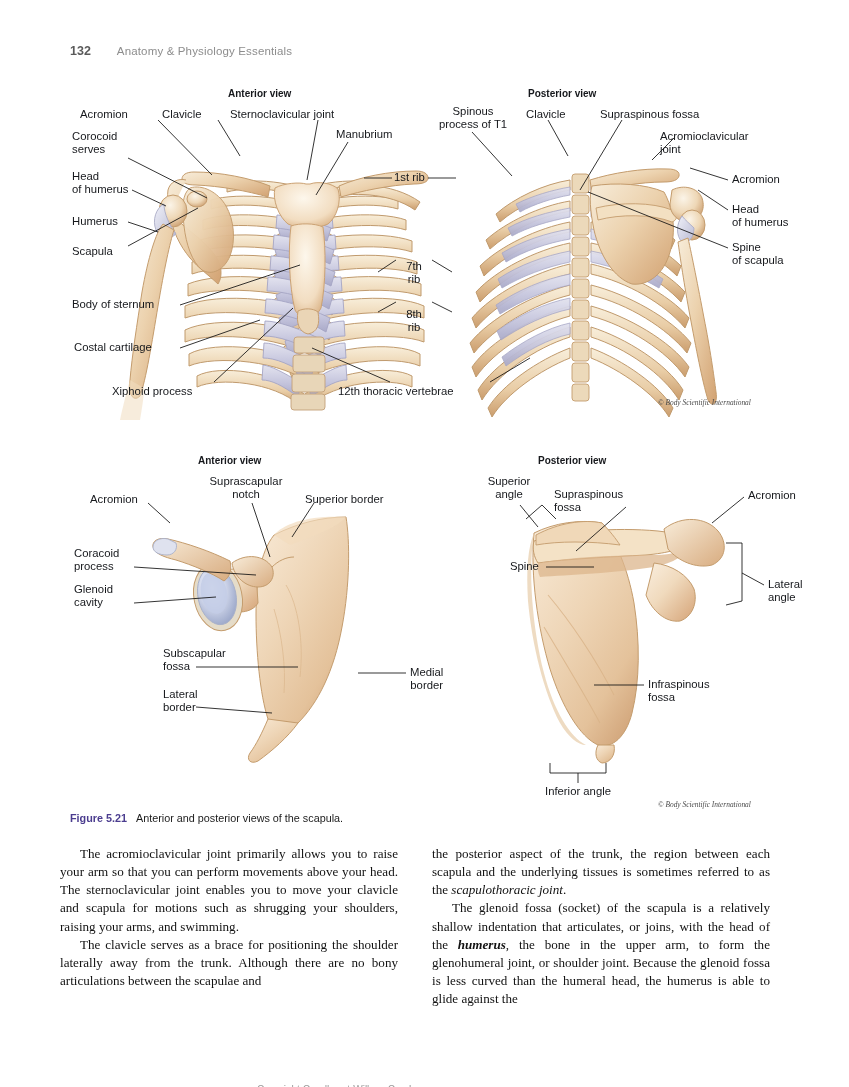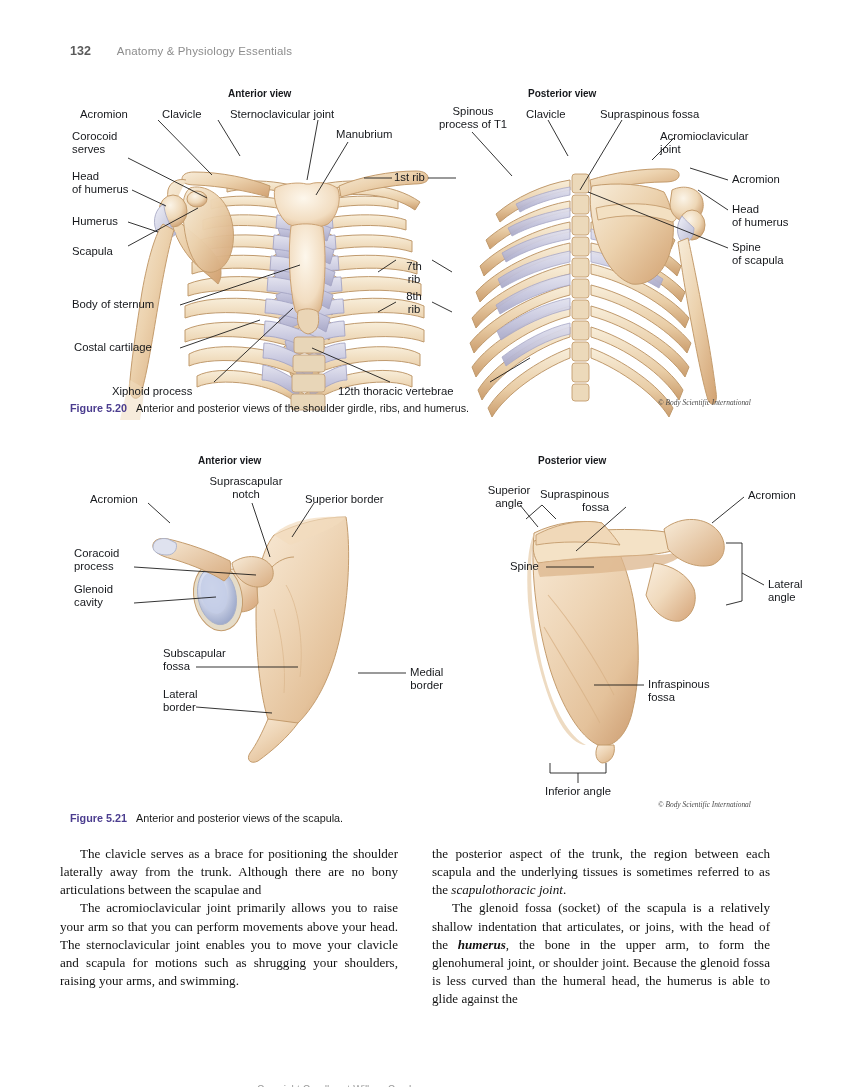--- a/index.html
+++ b/index.html
@@ -303,41 +303,38 @@
 of humerus</div>
     <div class="fig-label" style="left:12px;top:135px;">Humerus</div>
     <div class="fig-label" style="left:12px;top:165px;">Scapula</div>
     <div class="fig-label" style="left:12px;top:218px;">Body of sternum</div>
     <div class="fig-label" style="left:14px;top:261px;">Costal cartilage</div>
     <div class="fig-label" style="left:52px;top:305px;">Xiphoid process</div>
     <div class="fig-label" style="left:278px;top:305px;">12th thoracic vertebrae</div>
     <div class="fig-label" style="left:334px;top:91px;">1st rib</div>
     <div class="fig-label ctr" style="left:338px;top:180px;width:32px;">7th
 rib</div>
-    <div class="fig-label ctr" style="left:338px;top:210px;width:32px;">8th
+    <div class="fig-label ctr" style="left:338px;top:228px;width:32px;">8th
 rib</div>
 
     <div class="fig-label ctr" style="left:368px;top:25px;width:90px;">Spinous
 process of T1</div>
     <div class="fig-label" style="left:466px;top:28px;">Clavicle</div>
     <div class="fig-label" style="left:540px;top:28px;">Supraspinous fossa</div>
     <div class="fig-label" style="left:600px;top:50px;">Acromioclavicular
 joint</div>
     <div class="fig-label" style="left:672px;top:93px;">Acromion</div>
     <div class="fig-label" style="left:672px;top:123px;">Head
 of humerus</div>
     <div class="fig-label" style="left:672px;top:161px;">Spine
 of scapula</div>
 
     <div class="credit" style="left:598px;top:318px;">© Body Scientific International</div>
   </div>
 
-  <div class="caption" id="caption-520">
-    <span class="num">Figure 5.20</span><span>Anterior and posterior views of the shoulder girdle, ribs, and humerus.</span>
-  </div>
 
   <div class="figure" id="figure-521">
 
     <div class="view-title" style="left:138px;top:10px;">Anterior view</div>
     <div class="view-title" style="left:478px;top:10px;">Posterior view</div>
 
     <svg class="art" width="730" height="370" viewBox="0 0 730 370">
       <defs>
         <linearGradient id="scapG" x1="0.15" y1="0" x2="0.9" y2="1">
           <stop offset="0%" stop-color="#f7e7d2"></stop>
@@ -450,42 +447,42 @@
 process</div>
     <div class="fig-label" style="left:14px;top:138px;">Glenoid
 cavity</div>
     <div class="fig-label" style="left:103px;top:202px;">Subscapular
 fossa</div>
     <div class="fig-label" style="left:350px;top:221px;text-align:center;">Medial
 border</div>
     <div class="fig-label" style="left:103px;top:243px;">Lateral
 border</div>
 
-    <div class="fig-label ctr" style="left:416px;top:30px;width:66px;margin-top:9px;">Superior
+    <div class="fig-label ctr" style="left:416px;top:30px;width:66px;">Superior
 angle</div>
-    <div class="fig-label" style="left:480px;top:43px;text-align:right;">Supraspinous
+    <div class="fig-label" style="left:494px;top:43px;">Supraspinous
 fossa</div>
     <div class="fig-label" style="left:688px;top:44px;">Acromion</div>
     <div class="fig-label" style="left:450px;top:115px;">Spine</div>
     <div class="fig-label" style="left:708px;top:133px;">Lateral
 angle</div>
     <div class="fig-label" style="left:588px;top:233px;">Infraspinous
 fossa</div>
     <div class="fig-label ctr" style="left:458px;top:340px;width:120px;">Inferior angle</div>
 
     <div class="credit" style="left:598px;top:355px;">© Body Scientific International</div>
   </div>
 
   <div class="caption" id="caption-521">
     <span class="num">Figure 5.21</span><span>Anterior and posterior views of the scapula.</span>
   </div>
 
   <div class="col" id="col-left">
+    <p>The acromioclavicular joint primarily allows you to raise your arm so that you can perform movements above your head. The sternoclavicular joint enables you to move your clavicle and scapula for motions such as shrugging your shoulders, raising your arms, and swimming.</p>
     <p>The clavicle serves as a brace for positioning the shoulder laterally away from the trunk. Although there are no bony articulations between the scapulae and</p>
-    <p>The acromioclavicular joint primarily allows you to raise your arm so that you can perform movements above your head. The sternoclavicular joint enables you to move your clavicle and scapula for motions such as shrugging your shoulders, raising your arms, and swimming.</p>
   </div>
 
   <div class="col" id="col-right">
     <p class="cont"><span>the posterior aspect of the trunk, the region between each scapula and the underlying tissues is sometimes referred to as the </span><i>scapulothoracic joint</i><span>.</span></p>
     <p><span>The glenoid fossa (socket) of the scapula is a relatively shallow indentation that articulates, or joins, with the head of the </span><b>humerus</b><span>, the bone in the upper arm, to form the glenohumeral joint, or shoulder joint. Because the glenoid fossa is less curved than the humeral head, the humerus is able to glide against the</span></p>
   </div>
 
   <div class="footer">Copyright Goodheart-Willcox Co., Inc.</div>
 
 </div>

